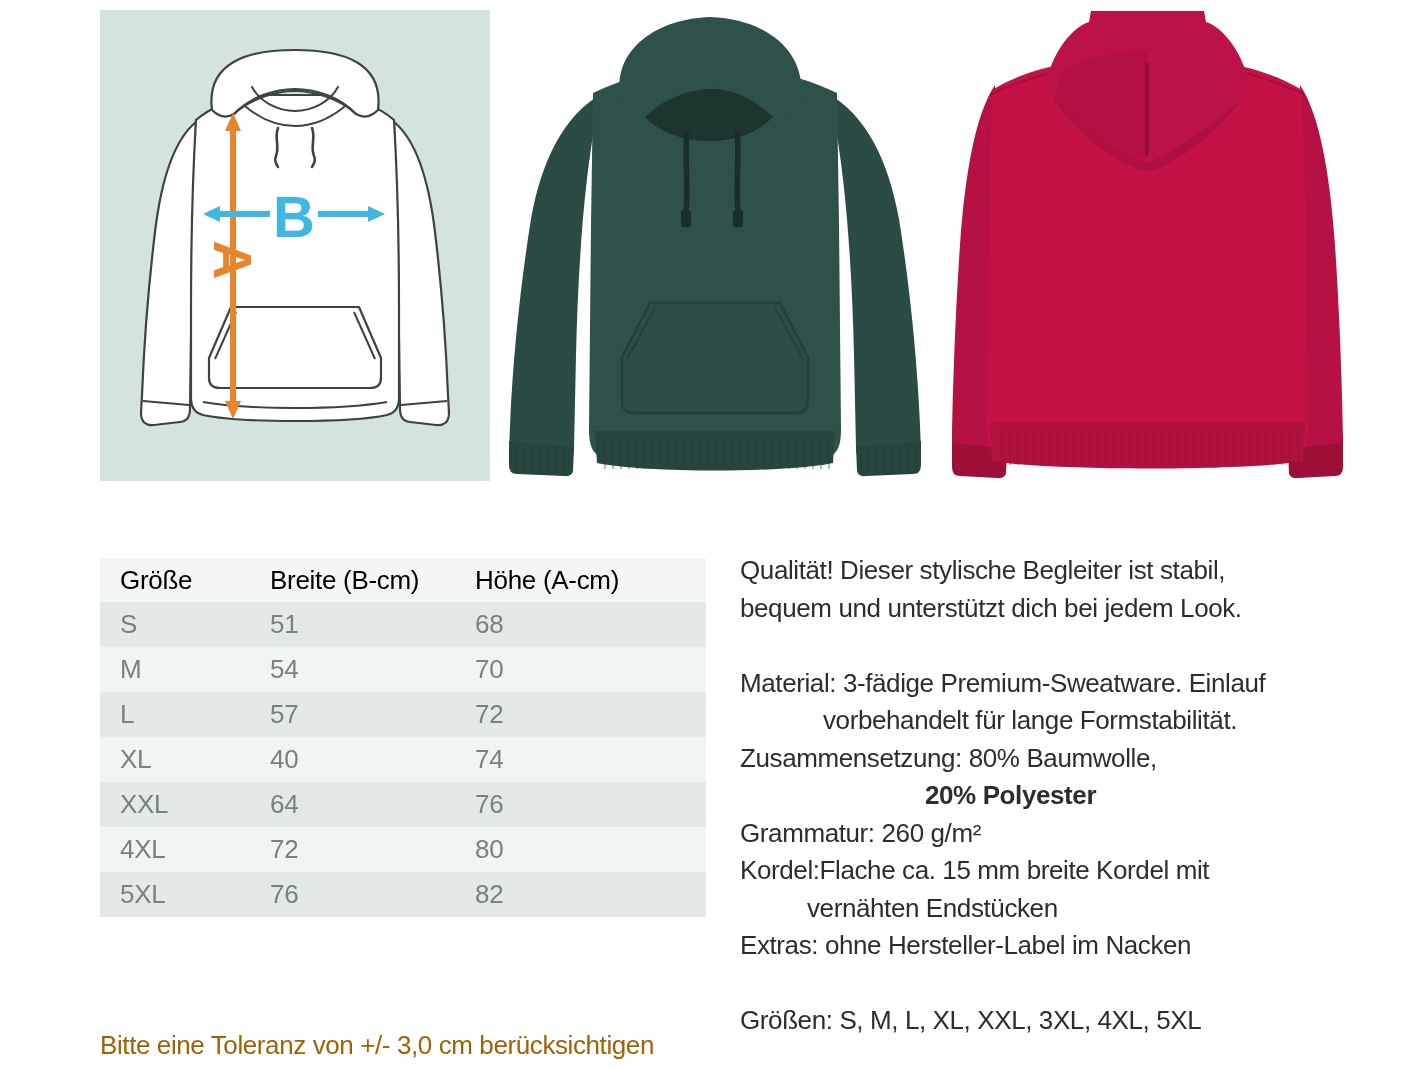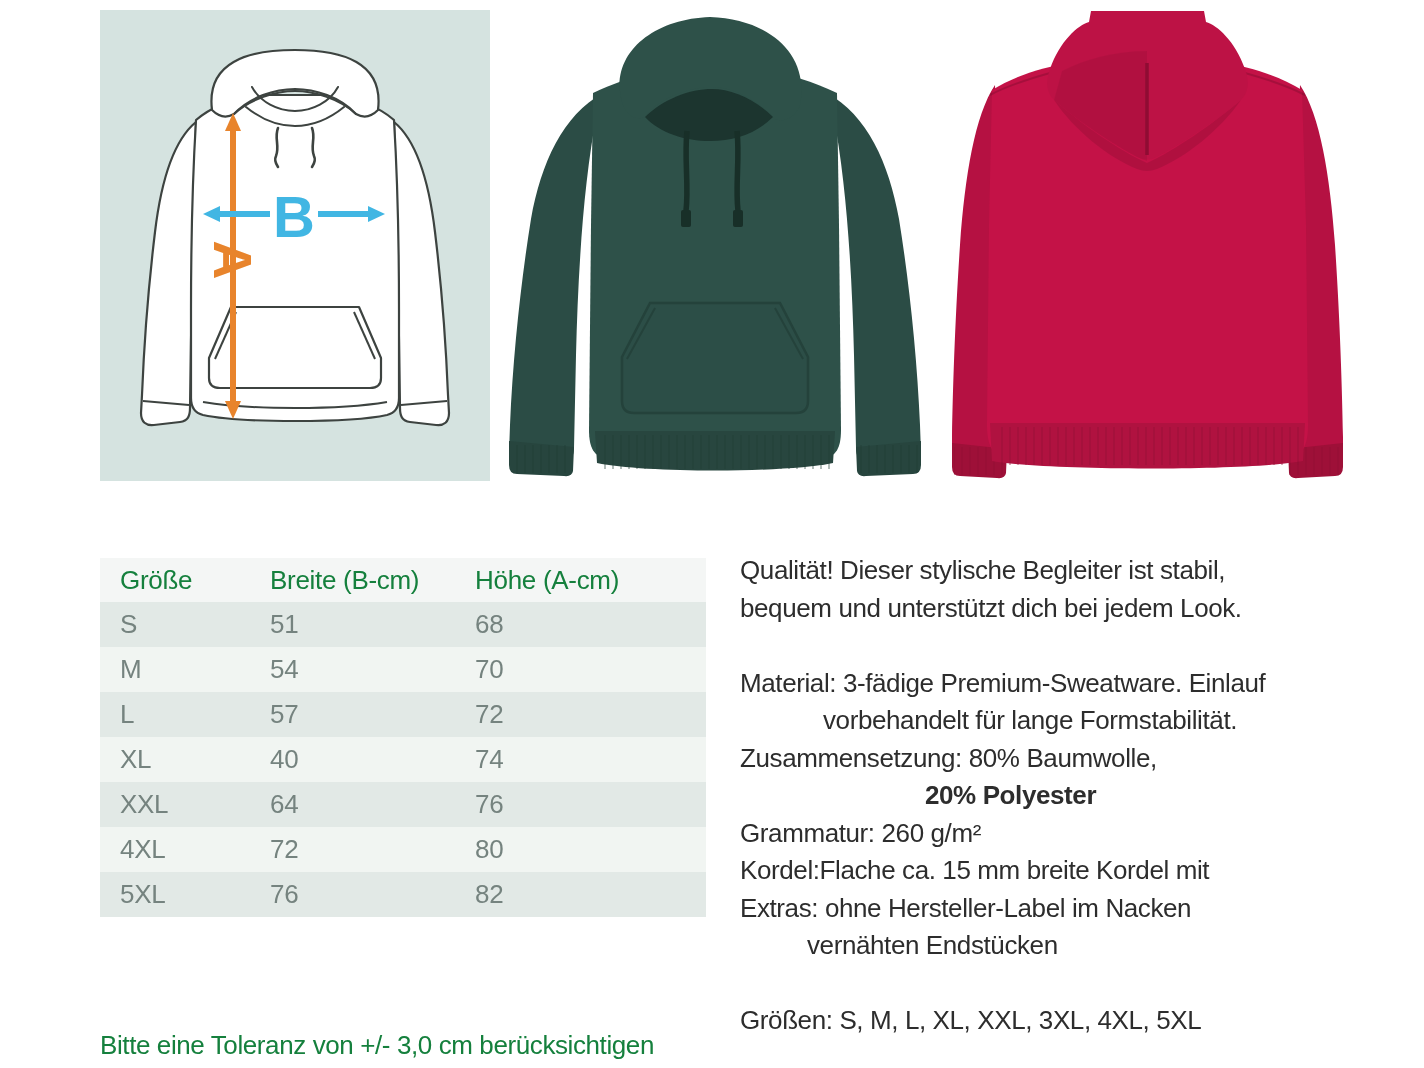--- a/index.html
+++ b/index.html
@@ -11,34 +11,34 @@
   .diagram-panel { position:absolute; left:100px; top:10px; width:390px; height:471px; }
   .photo-front   { position:absolute; left:505px; top:5px;  width:420px; height:475px; }
   .photo-back    { position:absolute; left:950px; top:5px;  width:395px; height:480px; }
   .diagram-panel svg, .photo-front svg, .photo-back svg { display:block; width:100%; height:100%; }
 
   
   .size-table { position:absolute; left:100px; top:558px; width:606px;
                 border-collapse:collapse; table-layout:fixed; }
   .size-table th, .size-table td { font-weight:400; text-align:left; padding-left:20px;
                 letter-spacing:-0.3px; }
-  .size-table th { height:44px; font-size:26px; color:#15803d; background:#f4f6f5; }
+  .size-table th { height:44px; font-size:26px; color:#000000; background:#f4f6f5; }
   .size-table td { height:45px; font-size:26px; color:#75837f; }
   .size-table col.c1 { width:150px; } .size-table col.c2 { width:205px; } .size-table col.c3 { width:251px; }
   .size-table tbody tr:nth-child(odd)  td { background:#e2e9e6; }
   .size-table tbody tr:nth-child(even) td { background:#f1f5f2; }
 
   
   .description { position:absolute; left:740px; top:552px; width:684px; color:#2d2d2d; }
   .desc-line { font-size:26px; line-height:37.5px; min-height:37.5px; letter-spacing:-0.4px;
                white-space:nowrap; }
 
   
   .note { position:absolute; left:100px; top:1030px; font-size:26px; letter-spacing:-0.4px;
-          color:#15803d; white-space:nowrap; }
+          color:#a16207; white-space:nowrap; }
 
   svg text { font-family:"Liberation Sans", sans-serif; }
 </style>
 </head>
 <body>
 
 <div class="canvas">
 
   <div class="diagram-panel">
     <svg viewBox="0 0 390 471">
@@ -196,21 +196,21 @@
 
       <div class="desc-line">Qualität! Dieser stylische Begleiter ist stabil,</div>
       <div class="desc-line">bequem und unterstützt dich bei jedem Look.</div>
       <div class="desc-line"></div>
       <div class="desc-line">Material: 3-fädige Premium-Sweatware. Einlauf</div>
       <div class="desc-line" style="padding-left: 83px;">vorbehandelt für lange Formstabilität.</div>
       <div class="desc-line">Zusammensetzung: 80% Baumwolle,</div>
       <div class="desc-line" style="padding-left: 185px; font-weight: bold;">20% Polyester</div>
       <div class="desc-line">Grammatur: 260 g/m²</div>
       <div class="desc-line">Kordel:Flache ca. 15 mm breite Kordel mit</div>
+      <div class="desc-line" style="padding-left: 67px;">vernähten Endstücken</div>
       <div class="desc-line">Extras: ohne Hersteller-Label im Nacken</div>
-      <div class="desc-line" style="padding-left: 67px;">vernähten Endstücken</div>
       <div class="desc-line"></div>
       <div class="desc-line">Größen: S, M, L, XL, XXL, 3XL, 4XL, 5XL</div>
     </div>
 
   <div class="note">Bitte eine Toleranz von +/- 3,0 cm berücksichtigen</div>
 
 </div>
 
 </body></html>

